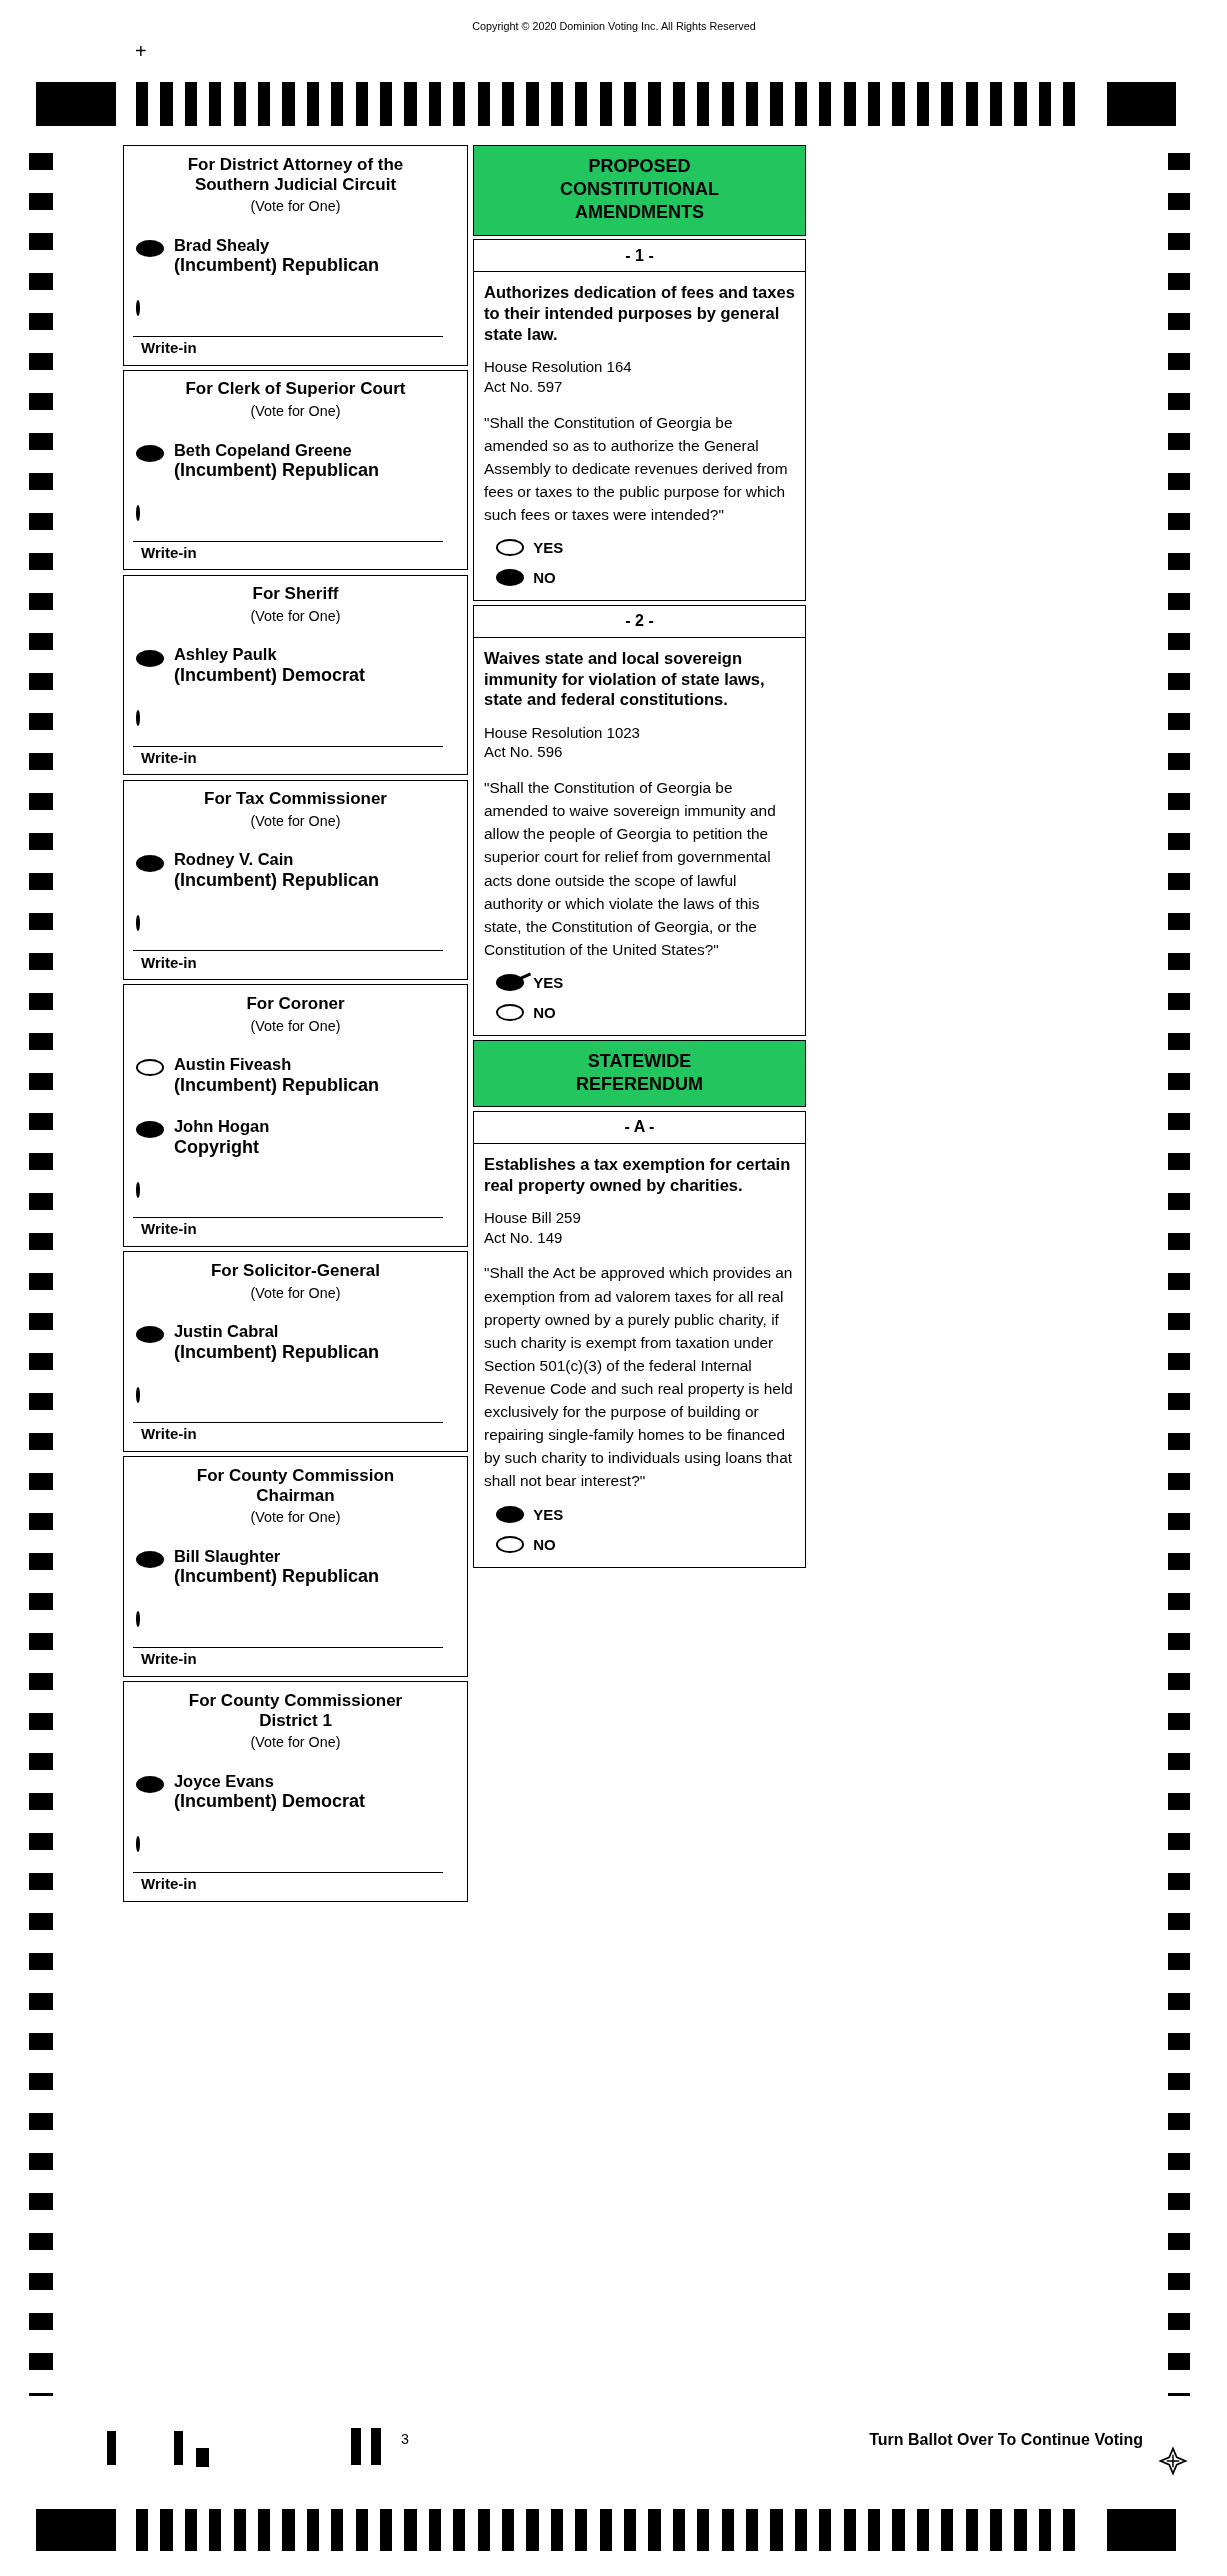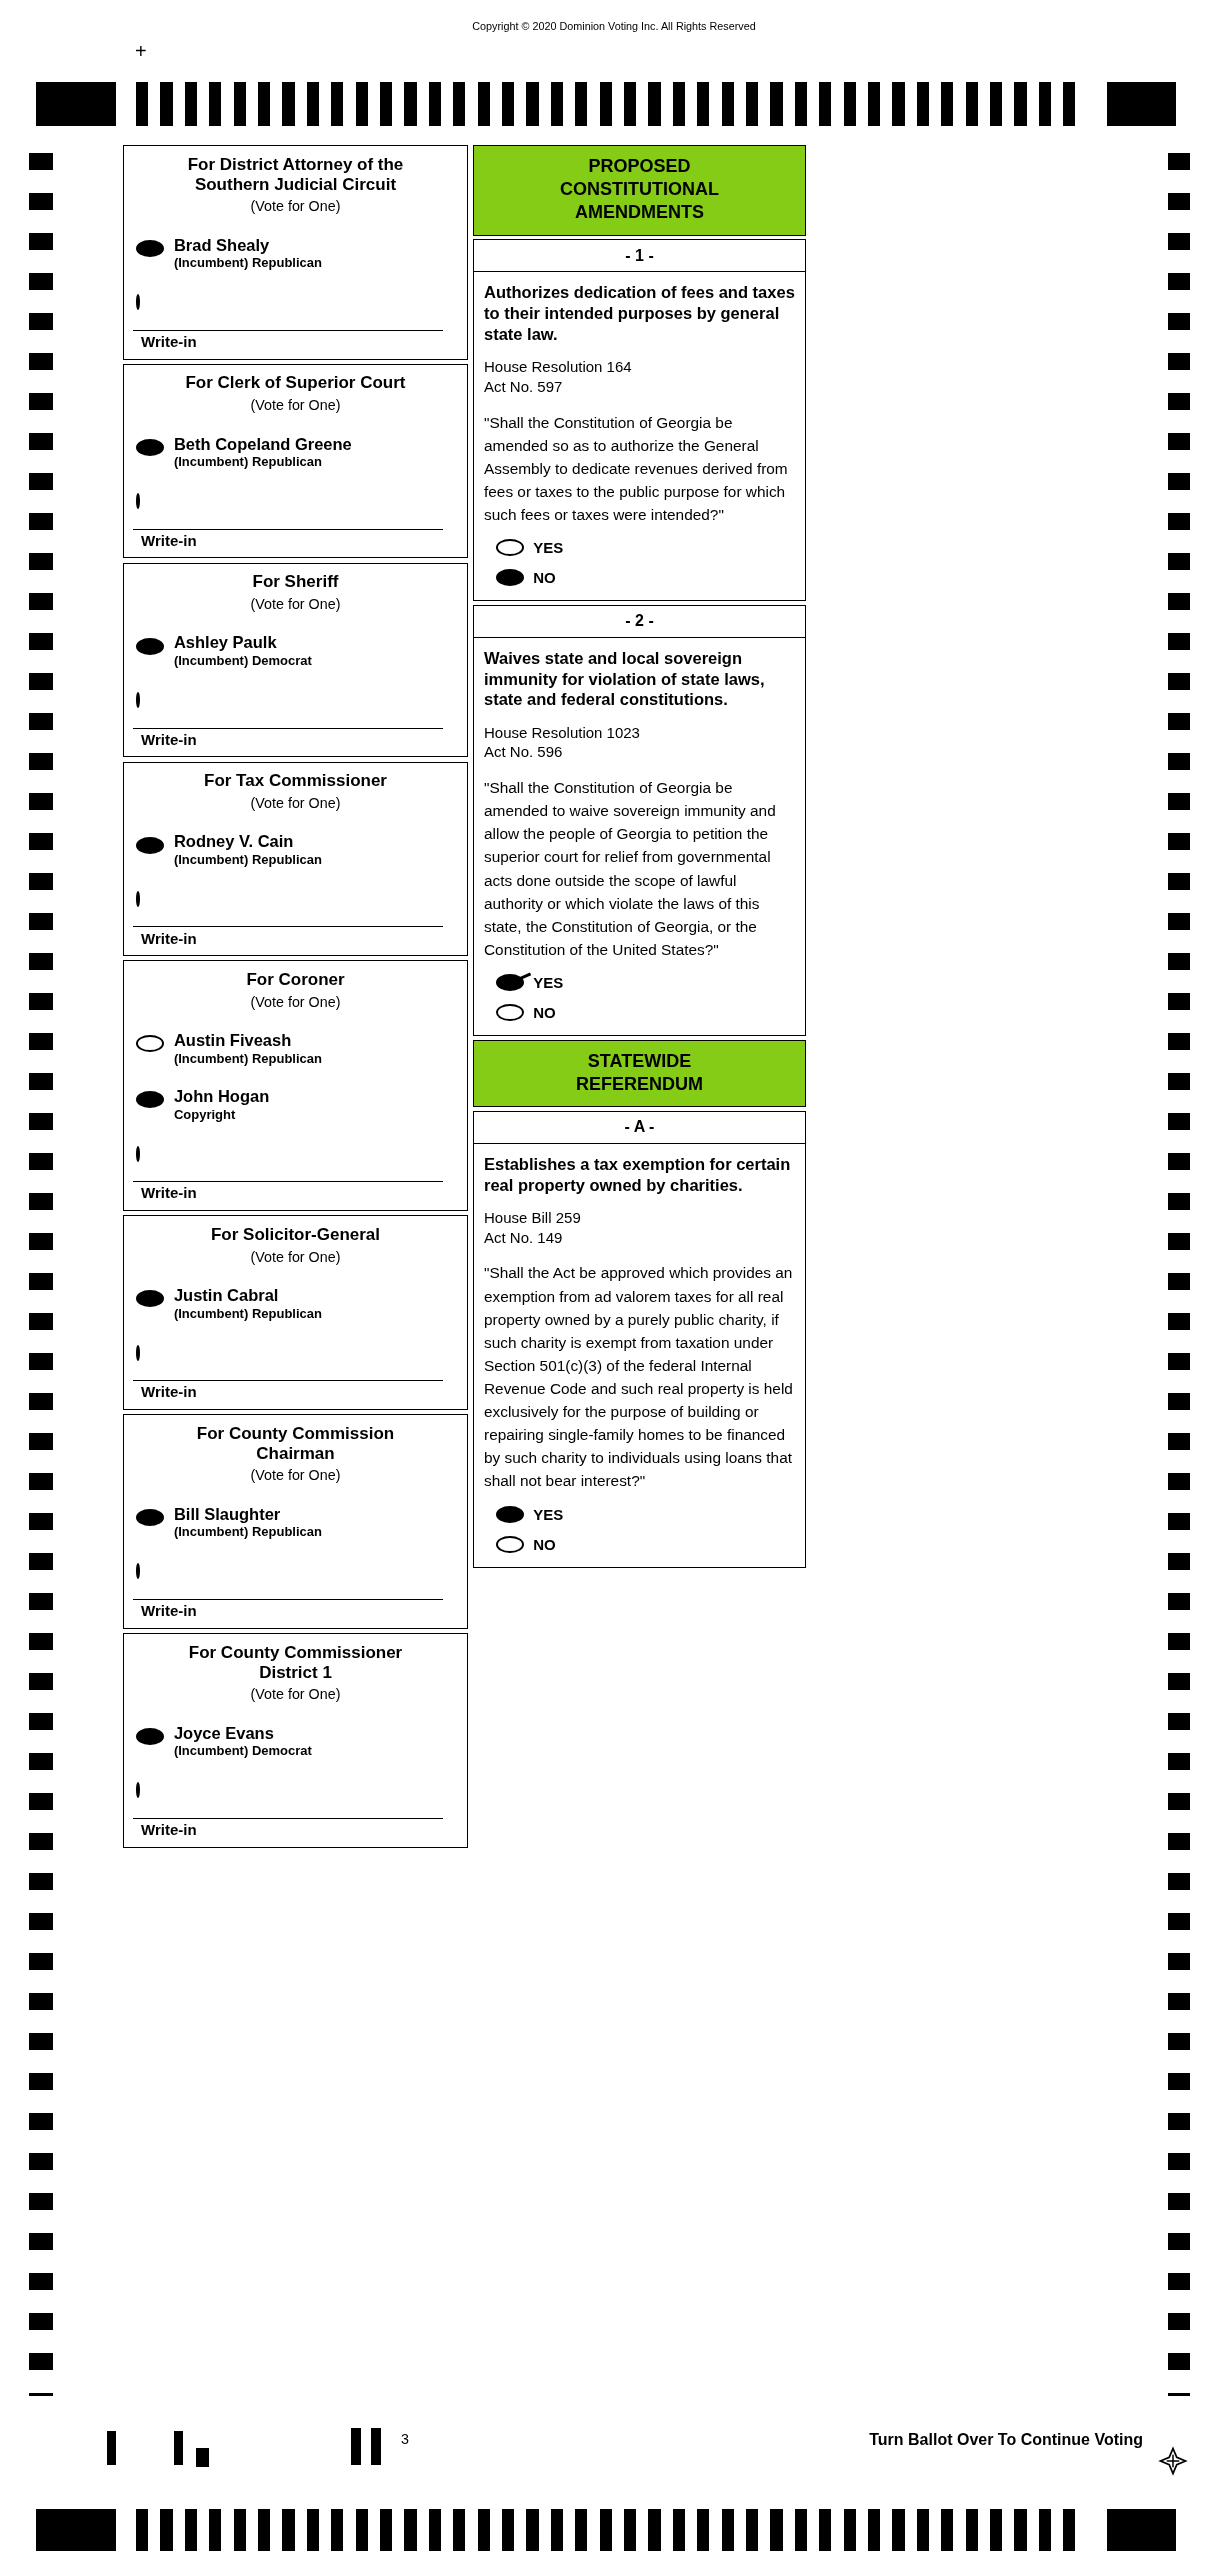--- a/index.html
+++ b/index.html
@@ -38,28 +38,28 @@
   .cand { display:flex; margin:21.5px 8.6px 0 11.5px; }
   .oval { width:24.4px; height:13px; border:2.2px solid #000; border-radius:50%; flex:none; position:relative; background:#fff; }
   .cand .oval { margin-top:4.3px; }
   .oval.filled { background:#000; }
   .oval.checked::after {
     content:""; position:absolute; width:33px; height:2.9px; background:#000;
     left:1.4px; top:2.9px; transform:rotate(-24deg);
   }
   .cand-text { margin-left:10px; }
   .cand-name { font-weight:bold; font-size:16.5px; line-height:1.1; }
-  .cand-detail { font-weight:bold; font-size:13px; margin-top:1.4px; }
+  .cand-detail { font-weight:bold; font-size:18px; margin-top:1.4px; }
   .empty-oval-row { margin:26px 0 0 11.5px; }
   .writein { margin-top:21.5px; }
   .writein-line { border-top:1.4px solid #000; margin:0 24.4px 2.2px 8.6px; }
   .writein-label { font-weight:bold; font-size:15px; margin-left:17px; }
 
   .measure-header { border:1.4px solid #000; margin-bottom:3.6px; text-align:center; font-weight:bold;
-    font-size:18px; padding:8.6px 2.9px 10px; white-space:pre-line; line-height:1.3; background:#84cc16; }
+    font-size:18px; padding:8.6px 2.9px 10px; white-space:pre-line; line-height:1.3; background:#22c55e; }
   .measure { border:1.4px solid #000; margin-bottom:3.6px; padding-bottom:14.3px; background:#fff; }
   .measure-number { text-align:center; font-weight:bold; font-size:16px; padding:6.5px 0; border-bottom:1.4px solid #000; }
   .measure-summary { font-weight:bold; font-size:16.5px; padding:10px 10px 0; line-height:1.25; }
   .measure-ref { font-size:15px; padding:13px 10px 0; white-space:pre-line; line-height:1.3; }
   .measure-question { font-size:15.4px; padding:14.3px 8.6px 0 10px; line-height:1.5; }
   .choice-row { display:flex; align-items:center; margin:13px 0 0 21.5px; }
   .choice-row:first-of-type { margin-top:17px; }
   .choice-label { font-weight:bold; font-size:15px; margin-left:9.3px; }
 
   

